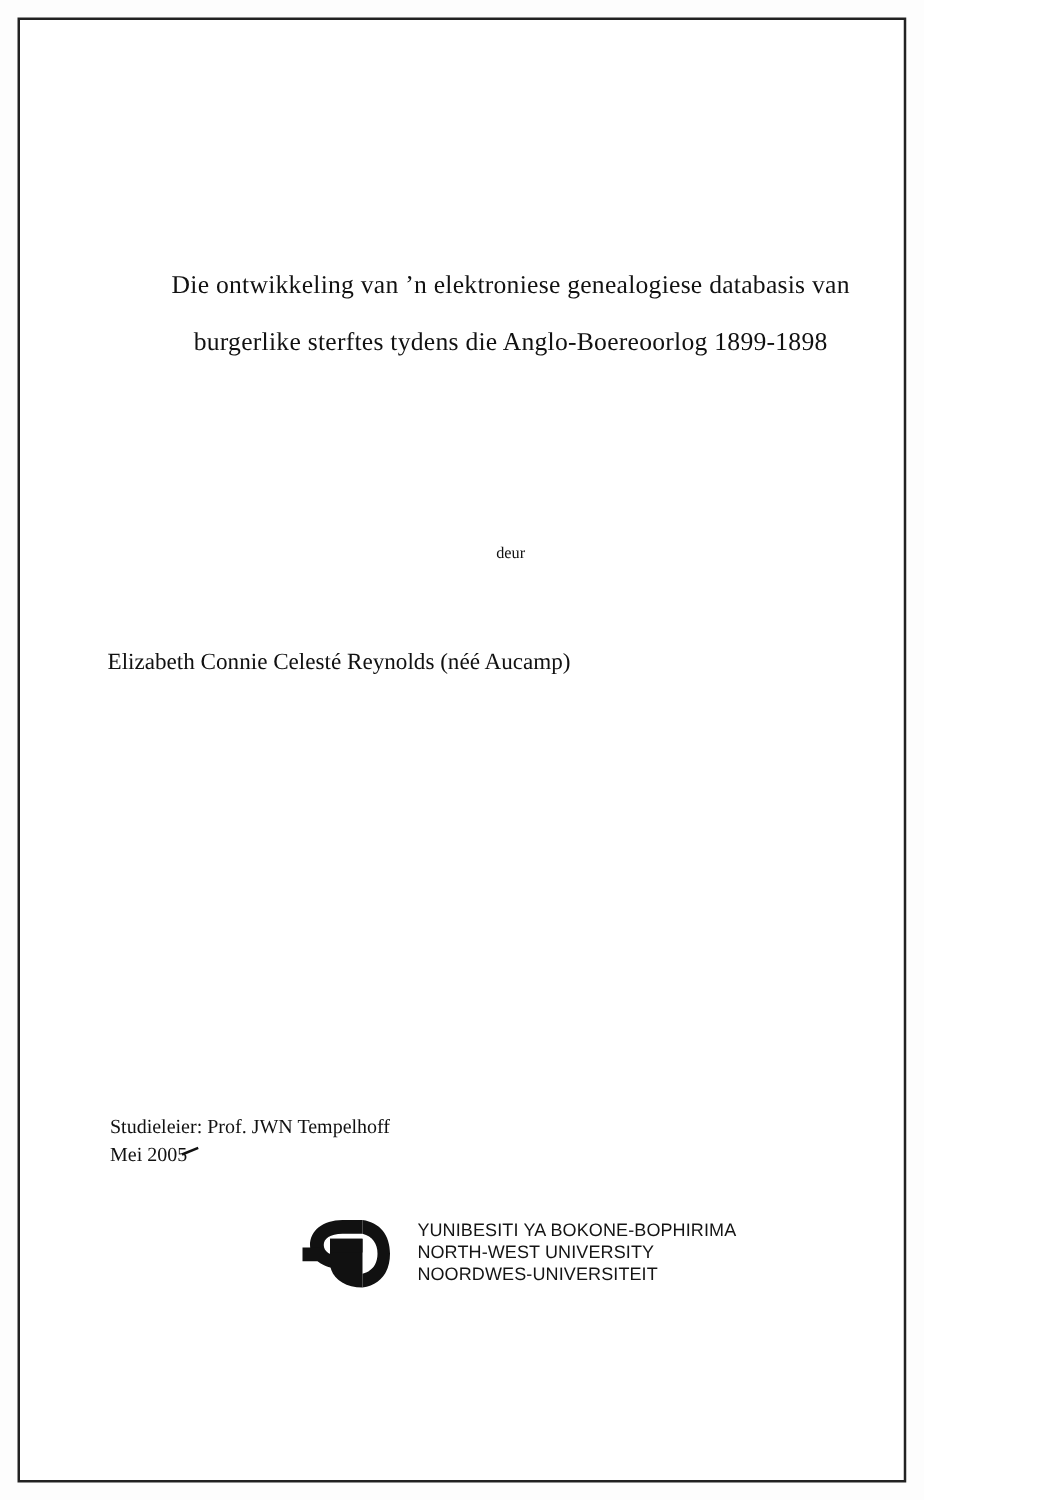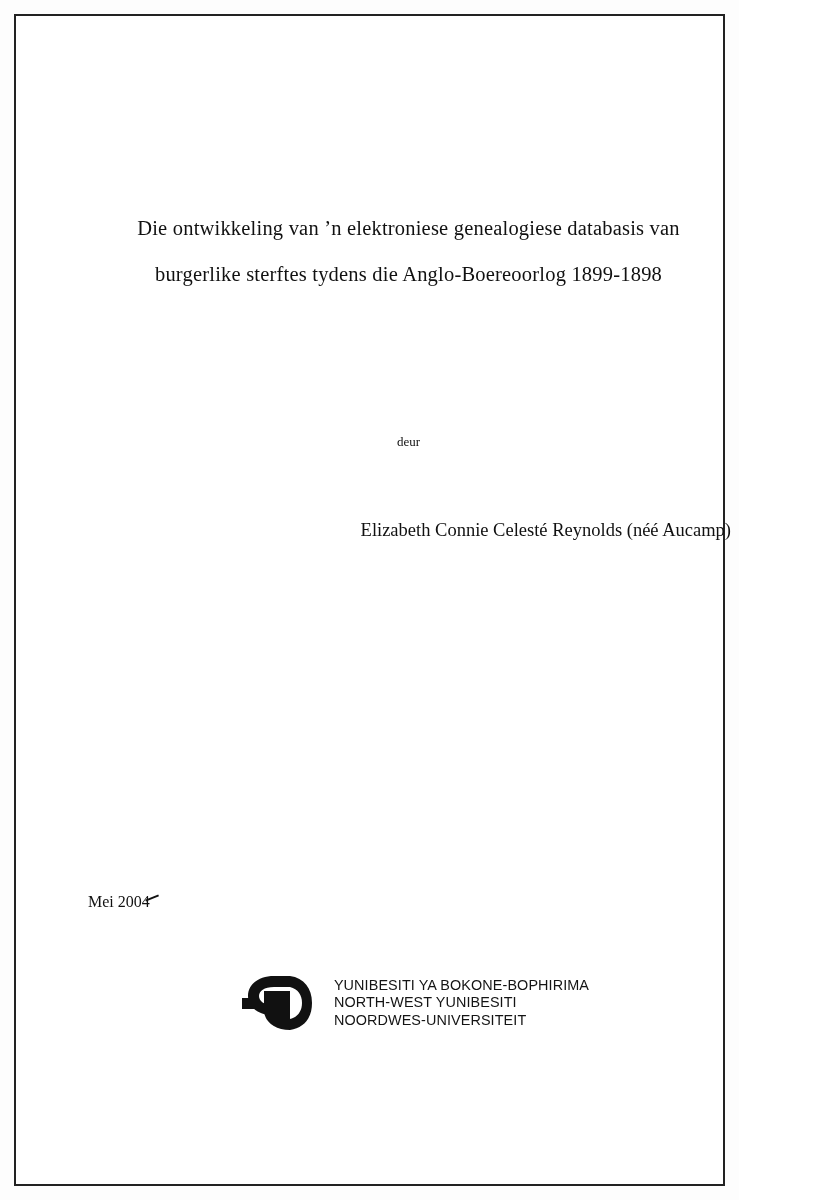--- a/index.html
+++ b/index.html
@@ -60,21 +60,21 @@
     left: 0;
     width: 645px;
     text-align: center;
     font-size: 13px;
   }
   .author {
     position: absolute;
     top: 520px;
     left: 0;
     width: 645px;
-    text-align: right;
+    text-align: left;
     font-size: 18.5px;
   }
   .statement {
     position: absolute;
     top: 662px;
     left: 2px;
     width: 620px;
     font-size: 15.8px;
     line-height: 22px;
   }
@@ -142,36 +142,37 @@
       <div class="title-line">Die ontwikkeling van ’n elektroniese genealogiese databasis van</div>
       <div class="title-line">burgerlike sterftes tydens die Anglo-Boereoorlog 1899-1898</div>
     </div>
 
     <div class="deur">deur</div>
 
     <div class="author">Elizabeth Connie Celesté Reynolds (néé Aucamp)</div>
 
 
     <div class="supervisor">
-      <div class="date-line"><span>Mei 2004</span><span class="strike"></span></div>
+      <div>Studieleier: Prof. JWN Tempelhoff</div>
+      <div class="date-line"><span>Mei 2005</span><span class="strike"></span></div>
     </div>
 
     <div class="logo-block">
       <span class="logo-mark">
         <svg viewBox="0 0 96 70" width="96" height="70" aria-hidden="true">
           <g fill="#111111">
             <path d="M46 8 C30 8 20 17 20 28 C20 39 30 47 45 47 L45 37 C36 37 31 33 31 28 C31 23 36 19 46 19 L62 19 L62 8 Z"></path>
             <path d="M36 23 L62 23 L62 62 C46 62 36 53 36 42 Z"></path>
             <rect x="36" y="23" width="26" height="11"></rect>
             <path d="M62 8 L62 62 C76 60 84 50 84 35 C84 20 76 10 62 8 Z M62 19 C70 21 74 27 74 35 C74 43 70 49 62 51 Z"></path>
             <rect x="14" y="30" width="14" height="11"></rect>
           </g>
         </svg>
       </span>
       <span class="logo-text">
         <span>YUNIBESITI YA BOKONE-BOPHIRIMA</span><br>
-        <span>NORTH-WEST YUNIBESITI</span><br>
+        <span>NORTH-WEST UNIVERSITY</span><br>
         <span>NOORDWES-UNIVERSITEIT</span>
       </span>
     </div>
 
   </div>
 </div>
 
 </body></html>

